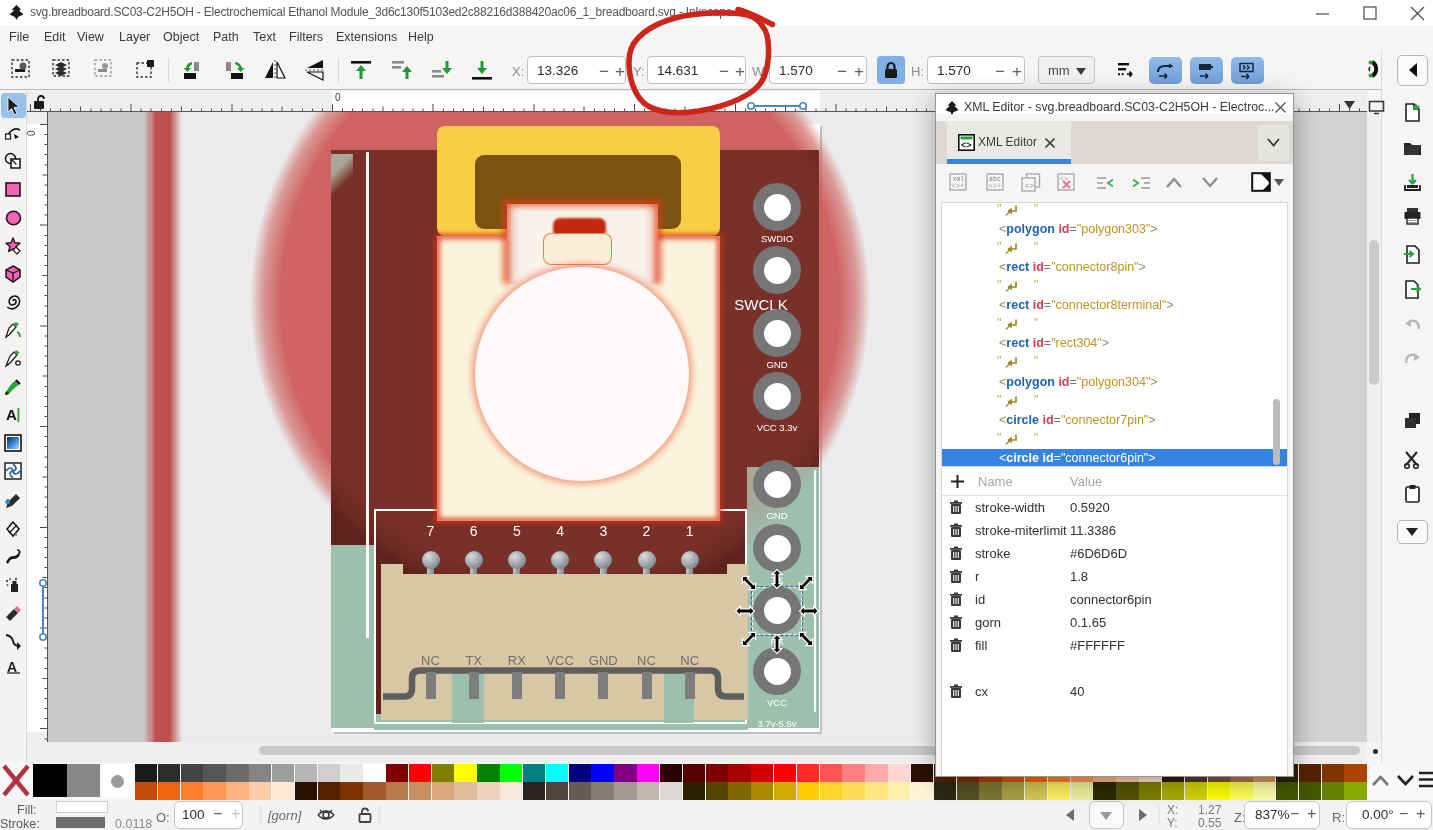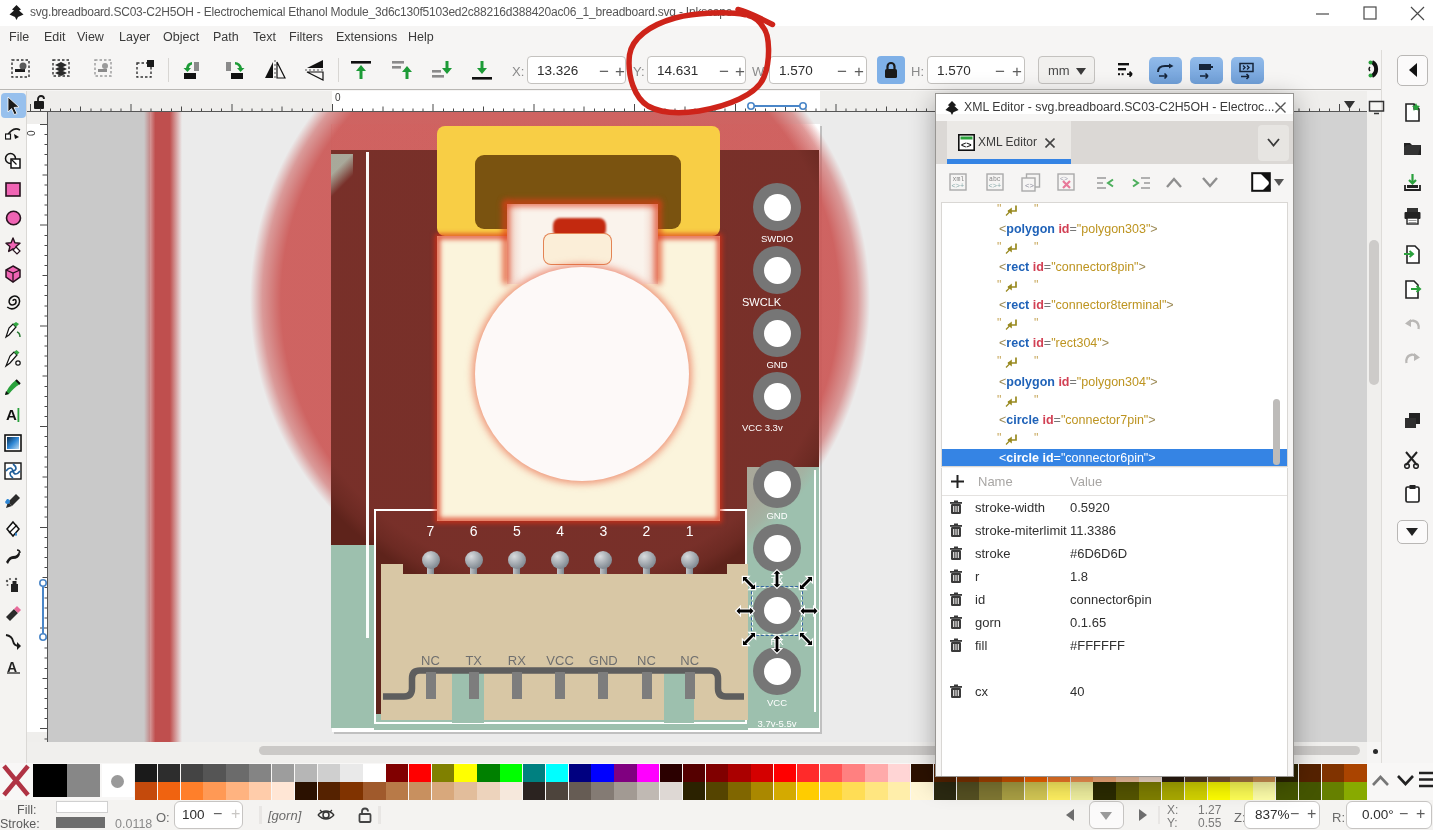--- a/index.html
+++ b/index.html
@@ -604,27 +604,27 @@
       <div class="abs" style="left:626.7px;top:411px;width:30px;text-align:center;font-size:14px;color:#fff">1</div>
       <div class="abs" style="left:638.2px;top:450px;width:7px;height:12px;background:linear-gradient(90deg,#c2c6ca,#7e868e)"></div>
       <div class="abs" style="left:632.7px;top:439px;width:18px;height:18px;border-radius:50%;background:radial-gradient(circle at 35% 30%,#d8dbde,#868e96 70%,#6e7880)"></div>
       <div class="abs" style="left:625.7px;top:541px;width:32px;text-align:center;font-size:13px;color:#6f6f6f">NC</div>
       <div class="abs" style="left:636.7px;top:560px;width:10px;height:27px;background:#7d7d7d"></div>
       <div class="abs" style="left:705px;top:71px;width:48px;height:48px;border-radius:50%;background:#767676"></div>
       <div class="abs" style="left:715.5px;top:81.5px;width:27px;height:27px;border-radius:50%;background:#ffffff"></div>
       <div class="abs" style="left:694px;top:121px;width:70px;text-align:center;font-size:9.5px;color:#fff">SWDIO</div>
       <div class="abs" style="left:705px;top:134px;width:48px;height:48px;border-radius:50%;background:#767676"></div>
       <div class="abs" style="left:715.5px;top:144.5px;width:27px;height:27px;border-radius:50%;background:#ffffff"></div>
-      <div class="abs" style="left:694px;top:184px;width:70px;font-size:11px;color:#fff">SWCLK</div>
+      <div class="abs" style="left:678px;top:184px;width:70px;text-align:center;font-size:15px;color:#fff">SWCLK</div>
       <div class="abs" style="left:705px;top:197px;width:48px;height:48px;border-radius:50%;background:#767676"></div>
       <div class="abs" style="left:715.5px;top:207.5px;width:27px;height:27px;border-radius:50%;background:#ffffff"></div>
       <div class="abs" style="left:694px;top:247px;width:70px;text-align:center;font-size:9.5px;color:#fff">GND</div>
       <div class="abs" style="left:705px;top:260px;width:48px;height:48px;border-radius:50%;background:#767676"></div>
       <div class="abs" style="left:715.5px;top:270.5px;width:27px;height:27px;border-radius:50%;background:#ffffff"></div>
-      <div class="abs" style="left:694px;top:310px;width:70px;text-align:left;font-size:9.5px;color:#fff">VCC 3.3v</div>
+      <div class="abs" style="left:694px;top:310px;width:70px;text-align:center;font-size:9.5px;color:#fff">VCC 3.3v</div>
       <div class="abs" style="left:705px;top:348px;width:48px;height:48px;border-radius:50%;background:#767676"></div>
       <div class="abs" style="left:715.5px;top:358.5px;width:27px;height:27px;border-radius:50%;background:#ffffff"></div>
       <div class="abs" style="left:694px;top:398px;width:70px;text-align:center;font-size:9.5px;color:#fff">GND</div>
       <div class="abs" style="left:705px;top:412px;width:48px;height:48px;border-radius:50%;background:#767676"></div>
       <div class="abs" style="left:715.5px;top:422.5px;width:27px;height:27px;border-radius:50%;background:#ffffff"></div>
       <div class="abs" style="left:694px;top:462px;width:70px;text-align:center;font-size:9.5px;color:#fff">TX</div>
       <div class="abs" style="left:705px;top:474px;width:48px;height:48px;border-radius:50%;background:#767676"></div>
       <div class="abs" style="left:715.5px;top:484.5px;width:27px;height:27px;border-radius:50%;background:#ffffff"></div>
       <div class="abs" style="left:694px;top:524px;width:70px;text-align:center;font-size:9.5px;color:#fff">RX</div>
       <div class="abs" style="left:705px;top:535px;width:48px;height:48px;border-radius:50%;background:#767676"></div>

